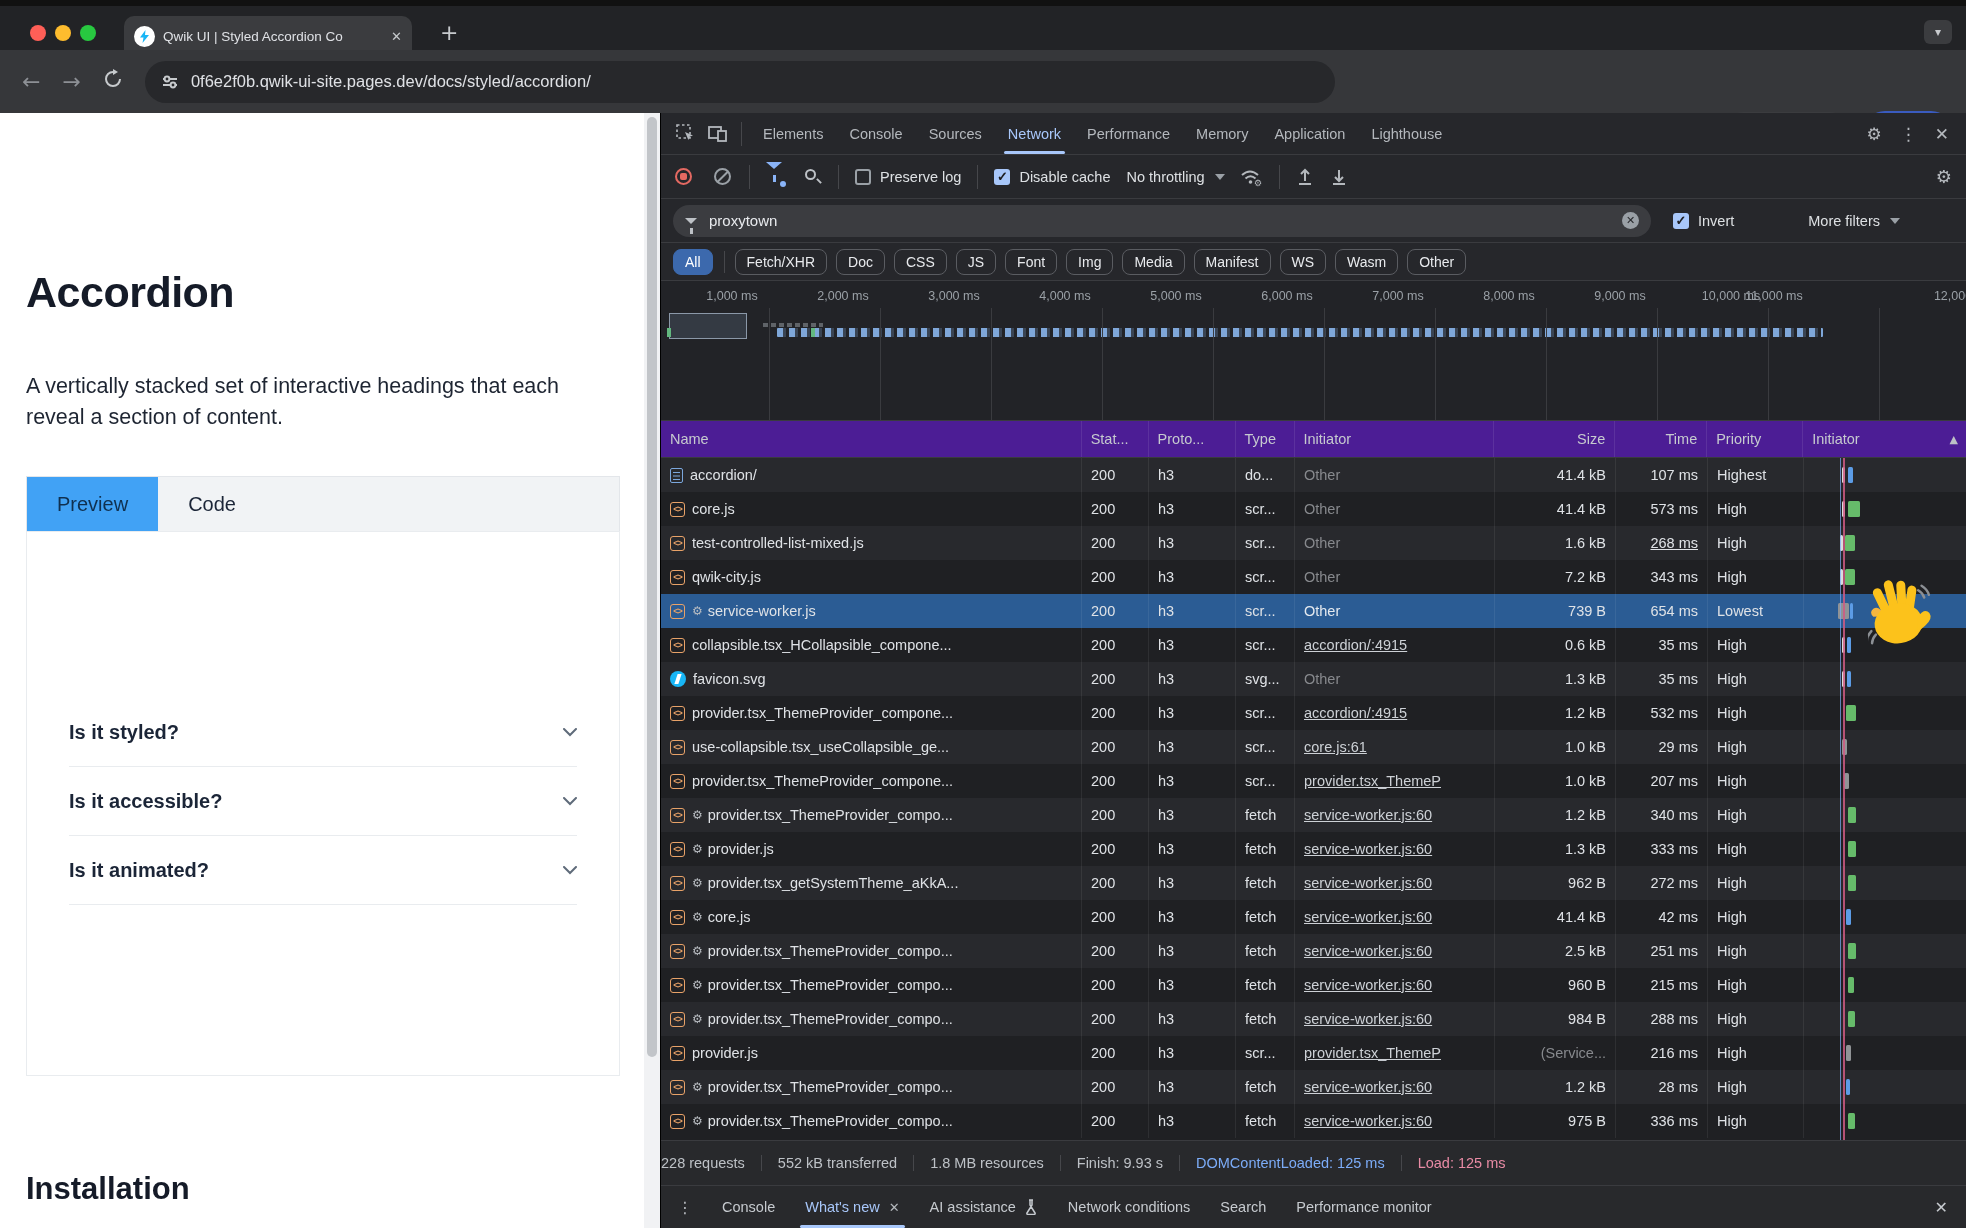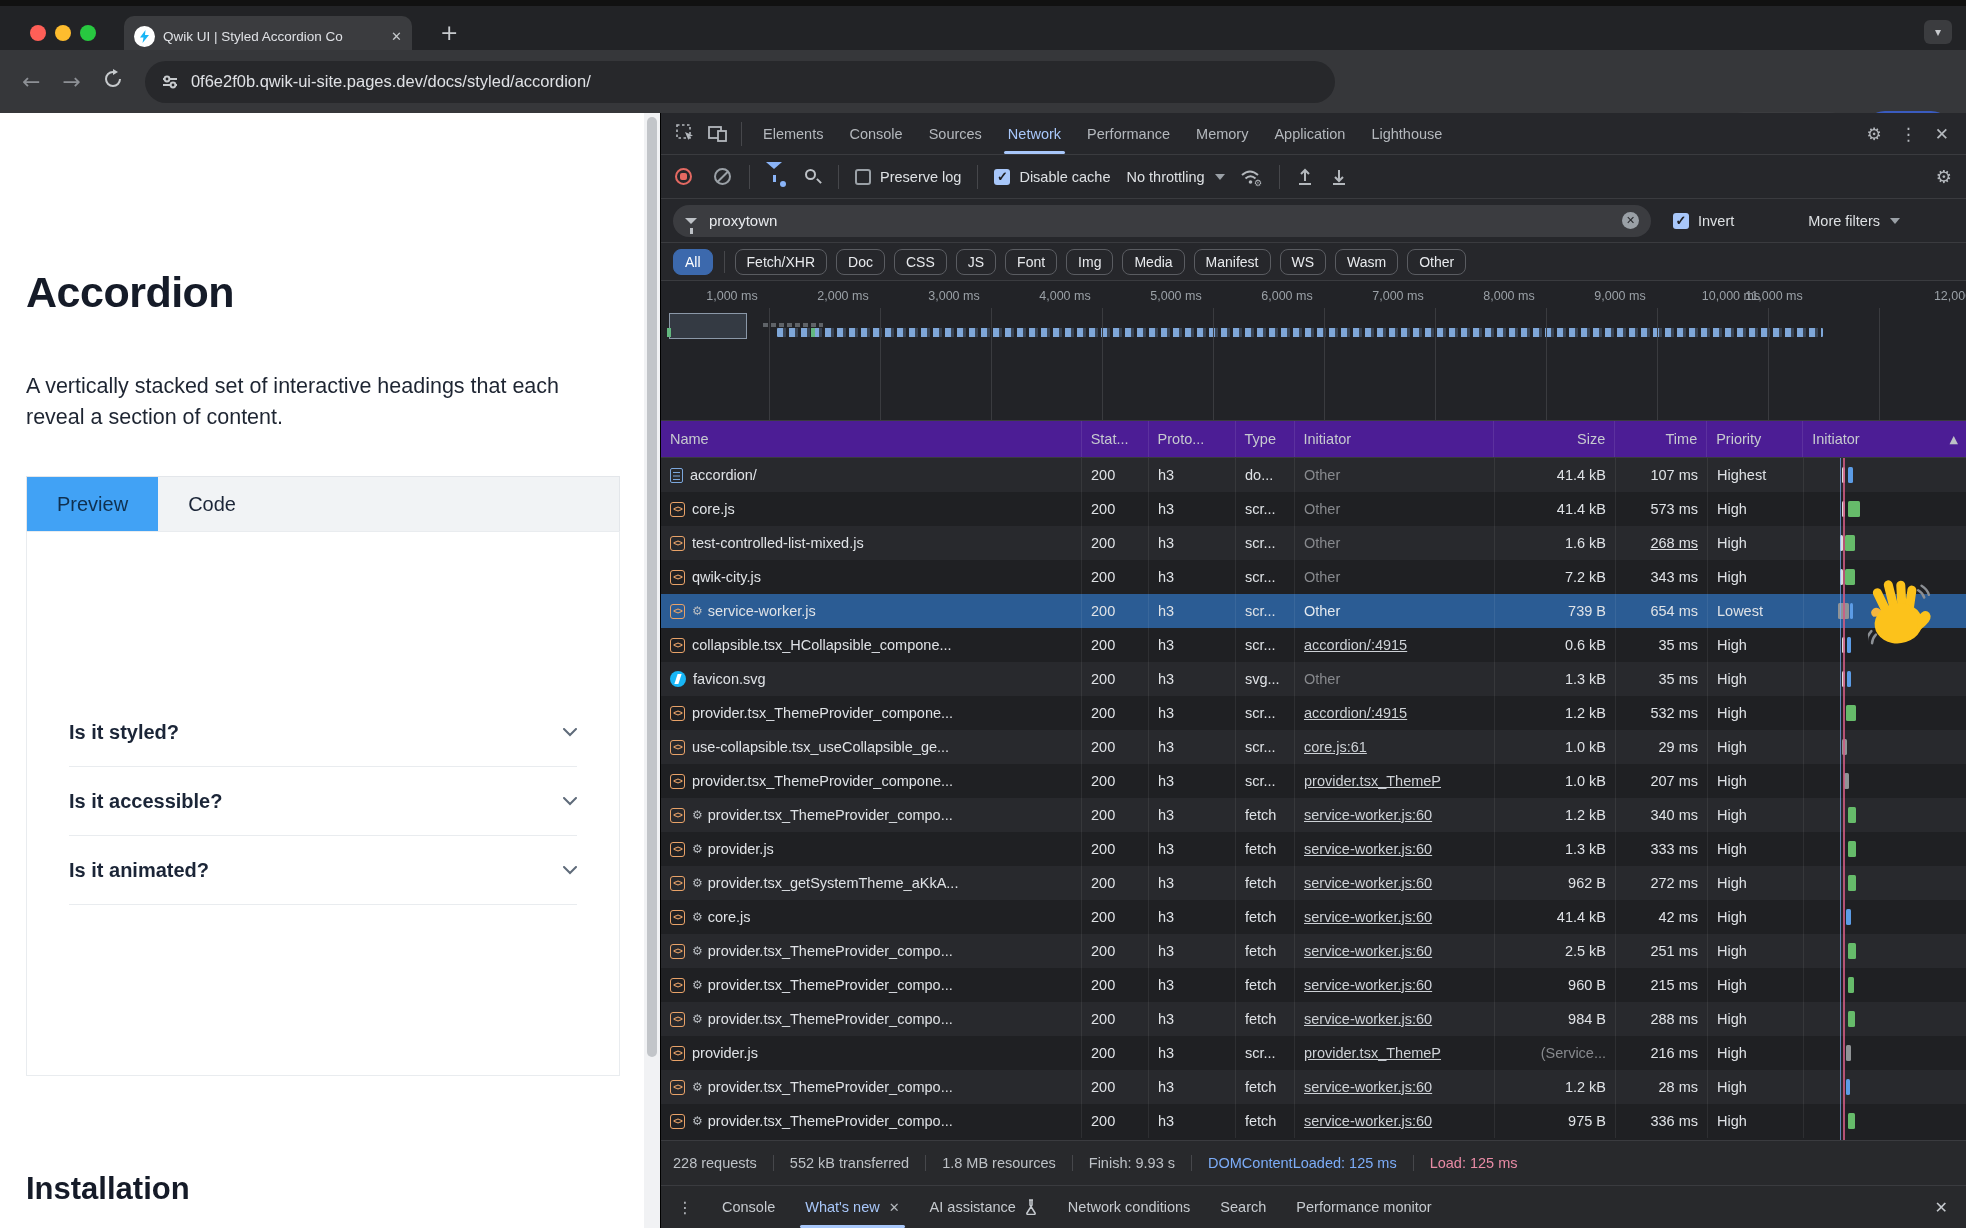--- a/index.html
+++ b/index.html
@@ -132,21 +132,21 @@
   .doc-icon { width:13px; height:15px; border:1.5px solid #7ba7dd; border-radius:2px; position:relative; }
   .doc-icon::before { content:""; position:absolute; left:2px; top:3px; right:2px; height:1.5px; background:#7ba7dd; box-shadow:0 3.5px 0 #7ba7dd, 0 7px 0 #7ba7dd; }
   .qwik-icon { width:16px; height:16px; border-radius:50%; background:#18b6f6; position:relative; }
   .qwik-icon::after { content:""; position:absolute; left:6px; top:3px; width:4px; height:10px; background:#fff; transform:skewX(-18deg); }
   .gear-prefix { color:#b9bdc2; font-size:12px; margin-right:5px; font-family:"DejaVu Sans", sans-serif; }
   .wf-cell { position:relative; flex:1; }
   .wf-bar { position:absolute; top:9px; height:16px; border-radius:1.5px; }
   #wf-marker-load { position:absolute; top:0; bottom:0; width:2px; background:#cf5b84; opacity:0.85; }
   #wf-marker-dcl { position:absolute; top:0; bottom:0; width:1px; background:#7cacf8; opacity:0.7; }
 
-  #dt-statusbar { height:45px; display:flex; align-items:center; background:#28292c; border-top:1px solid #3a3b3f; padding-left:12px; }
+  #dt-statusbar { height:45px; display:flex; align-items:center; background:#28292c; border-top:1px solid #3a3b3f; }
   .stat-item { color:#bdc1c6; font-size:14.5px; padding:0 16px; border-left:1px solid #46474b; white-space:nowrap; }
   .stat-item:first-child { border-left:none; padding-left:0; }
   .stat-blue { color:#7cacf8; } .stat-pink { color:#e98ba5; }
 
   #dt-drawer { height:43px; display:flex; align-items:center; background:#28292c; border-top:1px solid #3a3b3f; padding-left:10px; }
   #drawer-kebab { color:#b4b8bd; font-size:16px; margin:0 14px 0 6px; }
   .drawer-item { position:relative; height:43px; display:flex; align-items:center; padding:0 15px; color:#c6cacf; font-size:14.5px; white-space:nowrap; }
   .drawer-item.active { color:#a8c7fa; }
   .drawer-item.active::after { content:""; position:absolute; left:10px; right:10px; bottom:1px; height:3px; border-radius:2px; background:#a8c7fa; }
   .drawer-item .di-close { color:#b4b8bd; margin-left:9px; font-size:13px; }

